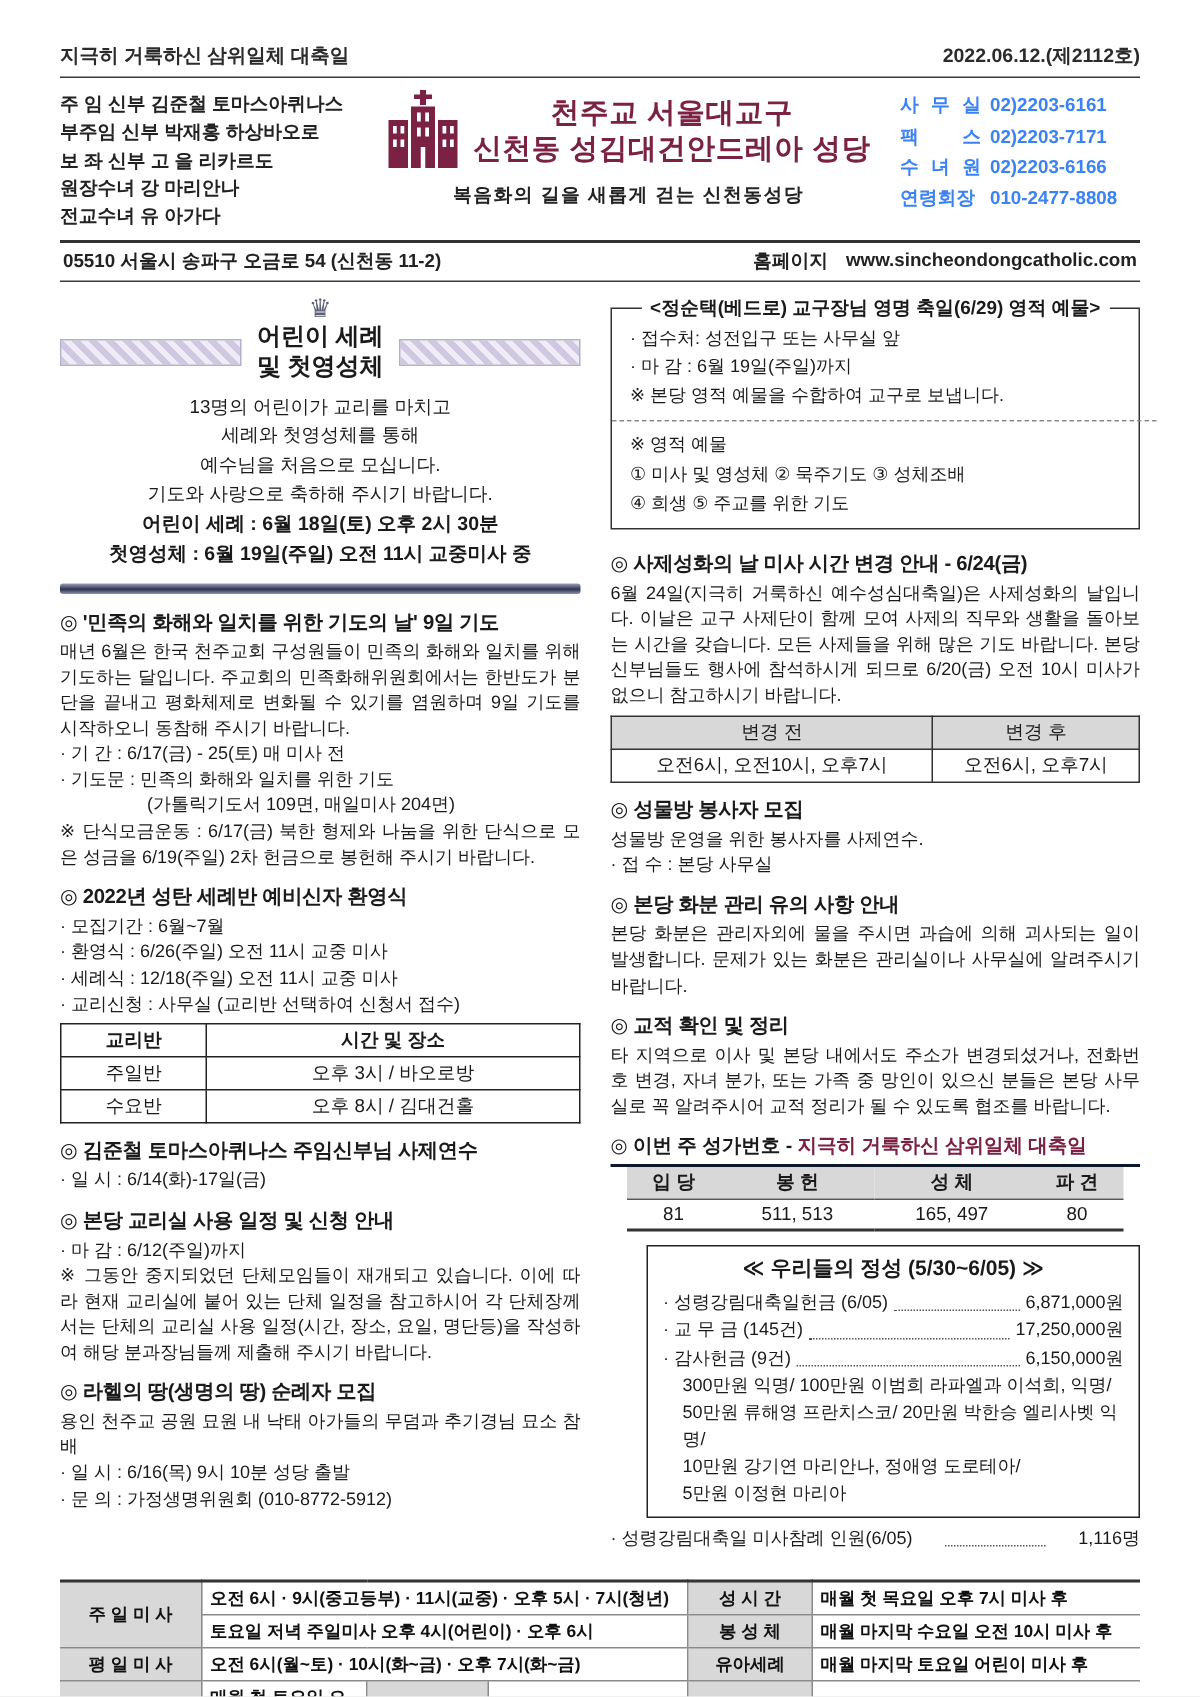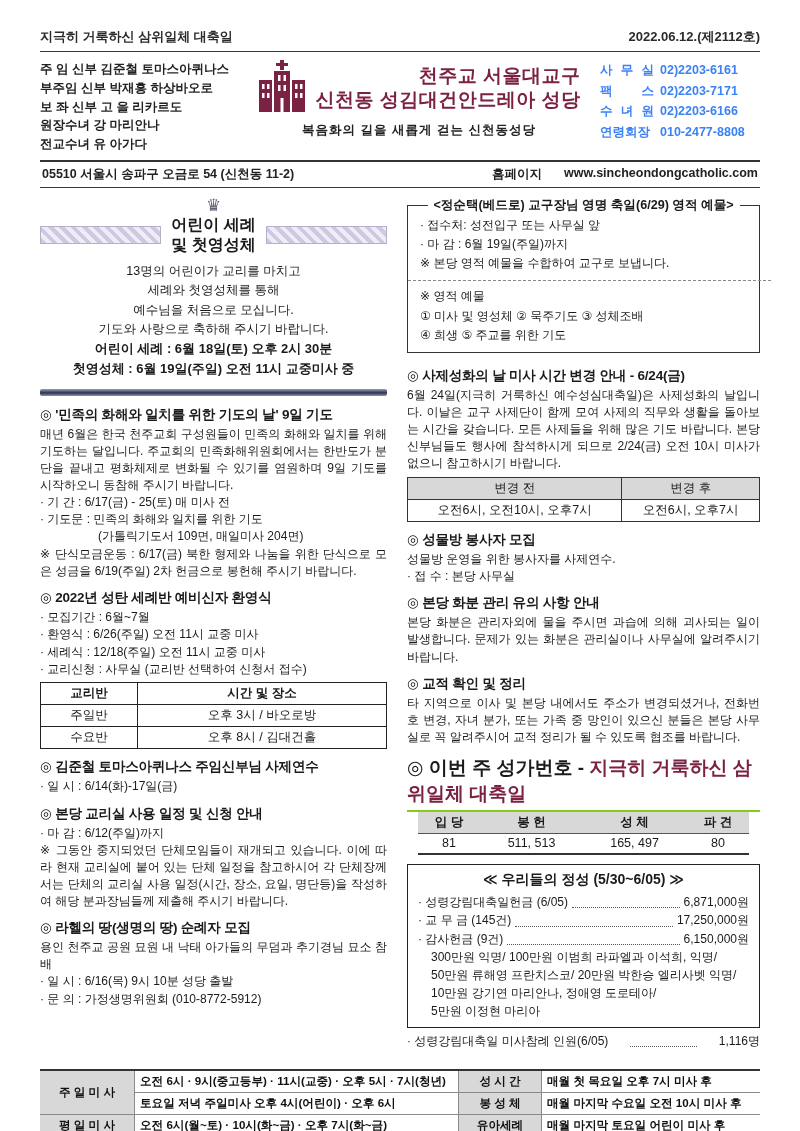--- a/index.html
+++ b/index.html
@@ -10,29 +10,29 @@
     font-size:12px;padding:28px 40px 18px 40px;overflow:hidden;
   }
   
   .masthead{display:flex;justify-content:space-between;align-items:flex-end;
     font-size:13px;font-weight:600;color:#2b2b2b;padding-bottom:5px;border-bottom:1.6px solid #3a3a3a;}
   
   .org-header{display:flex;align-items:flex-start;padding:8px 0 6px 0;border-bottom:2.2px solid #333;}
   .priests{width:198px;line-height:1.5;font-size:12.5px;font-weight:700;color:#222;}
   .brand{flex:1;text-align:center;}
   .brand-top{display:flex;justify-content:center;align-items:center;gap:8px;}
-  .brand-name{color:var(--maroon);font-weight:800;font-size:19px;line-height:1.25;text-align:right;letter-spacing:0.5px;}
+  .brand-name{color:var(--maroon);font-weight:800;font-size:19px;line-height:1.25;text-align:center;letter-spacing:0.5px;}
   .slogan{margin-top:7px;font-size:12.5px;font-weight:700;color:#222;letter-spacing:1px;}
   .contacts{width:160px;font-size:12.5px;font-weight:700;line-height:1.65;color:#3b82f6;}
   .contact-row{display:flex;gap:6px;white-space:nowrap;}
   .contact-label{display:inline-block;width:54px;text-align:justify;text-align-last:justify;}
   
   .address-bar{display:flex;justify-content:space-between;align-items:center;
     padding:4px 2px;border-bottom:1.6px solid #3a3a3a;font-size:12.5px;font-weight:700;color:#222;}
-  .homepage{display:flex;gap:22px;}
+  .homepage{display:flex;gap:12px;}
   
   .cols{display:flex;gap:20px;margin-top:9px;}
   .col-left{width:347px;}
   .col-right{flex:1;min-width:0;}
   .sec{margin-bottom:9px;}
   .sec-title{font-size:13.5px;font-weight:800;margin-bottom:2px;letter-spacing:-0.2px;}
   .body-text{text-align:justify;word-break:break-all;line-height:1.42;margin:0;}
   .bullet{line-height:1.45;word-break:break-all;}
   .indent{padding-left:58px;}
   
@@ -54,28 +54,28 @@
   .change-table{width:100%;border-collapse:collapse;margin-top:5px;font-size:12.5px;}
   .change-table th,.change-table td{border:1.2px solid #333;padding:2px 4px;text-align:center;}
   .change-table th{background:var(--graybg);font-weight:400;}
   
   .gift-box{border:1.3px solid #333;padding:10px 0 7px 12px;position:relative;margin-top:8px;margin-bottom:14px;}
   .gift-title{position:absolute;top:-9px;left:50%;transform:translateX(-50%);
     background:#fff;padding:0 6px;font-weight:800;font-size:12.6px;white-space:nowrap;}
   .gift-box .bullet{line-height:1.6;}
   .gift-div{border-top:1.2px dashed #8a8a8a;margin:7px -12px 6px -12px;}
   
-  .hymn-title{border-bottom:2px solid #84cc16;padding-bottom:3px;font-size:19px;font-weight:800;}
+  .hymn-title{border-bottom:2px solid #0f172a;padding-bottom:3px;font-size:13px;font-weight:800;}
   .hymn-title .feast{color:var(--maroon);}
   .hymn-wrap{width:94%;margin:0 auto;}
   .hymn-table{width:100%;border-collapse:collapse;font-size:12.5px;border-bottom:2px solid #333;}
   .hymn-table th{background:var(--graybg);border-bottom:1px solid #555;padding:2px;font-weight:700;}
   .hymn-table td{padding:2.5px;text-align:center;}
   
-  .off-box{border:1.6px solid #222;padding:6px 10px 7px 10px;}
+  .off-box{border:1.6px solid #222;padding:6px 10px 7px 10px;margin-left:24px;}
   .off-title{text-align:center;font-weight:800;font-size:14px;margin-bottom:4px;}
   .off-row{display:flex;align-items:flex-end;gap:4px;line-height:1.55;white-space:nowrap;}
   .off-dots{flex:1;border-bottom:1.5px dotted #555;margin-bottom:3px;min-width:12px;}
   .off-detail{padding-left:13px;line-height:1.5;word-break:break-all;}
   .attend-row{display:flex;align-items:flex-end;gap:22px;margin-top:5px;line-height:1.4;white-space:nowrap;}
   
   .mass-table{width:100%;border-collapse:collapse;margin-top:10px;font-size:11.6px;
     border-top:2px solid #333;border-bottom:2px solid #333;}
   .mass-table td{border:1px solid #8a8a8a;border-left:none;padding:3px 5px;font-weight:600;color:#111;}
   .mass-table td.v + td.lbl{border-left:1px solid #8a8a8a;}
@@ -250,21 +250,21 @@
         <div class="bullet">· 마 감 : 6월 19일(주일)까지</div>
         <div class="bullet">※ 본당 영적 예물을 수합하여 교구로 보냅니다.</div>
         <div class="gift-div"></div>
         <div class="bullet">※ 영적 예물</div>
         <div class="bullet">① 미사 및 영성체 ② 묵주기도  ③ 성체조배</div>
         <div class="bullet">④ 희생 ⑤ 주교를 위한 기도</div>
       </div>
 
       <div class="sec">
         <div class="sec-title">◎ 사제성화의 날 미사 시간 변경 안내 - 6/24(금)</div>
-        <p class="body-text">6월 24일(지극히 거룩하신 예수성심대축일)은 사제성화의 날입니다. 이날은 교구 사제단이 함께 모여 사제의 직무와 생활을 돌아보는 시간을 갖습니다. 모든 사제들을 위해 많은 기도 바랍니다. 본당 신부님들도 행사에 참석하시게 되므로 2/24(금) 오전 10시 미사가 없으니 참고하시기 바랍니다.</p>
+        <p class="body-text">6월 24일(지극히 거룩하신 예수성심대축일)은 사제성화의 날입니다. 이날은 교구 사제단이 함께 모여 사제의 직무와 생활을 돌아보는 시간을 갖습니다. 모든 사제들을 위해 많은 기도 바랍니다. 본당 신부님들도 행사에 참석하시게 되므로 6/20(금) 오전 10시 미사가 없으니 참고하시기 바랍니다.</p>
         <table class="change-table">
           <tbody>
               <tr>
             <th>변경 전</th>
             <th>변경 후</th>
           </tr>
           <tr>
             <td>오전6시, 오전10시, 오후7시</td>
             <td>오전6시, 오후7시</td>
           </tr>

